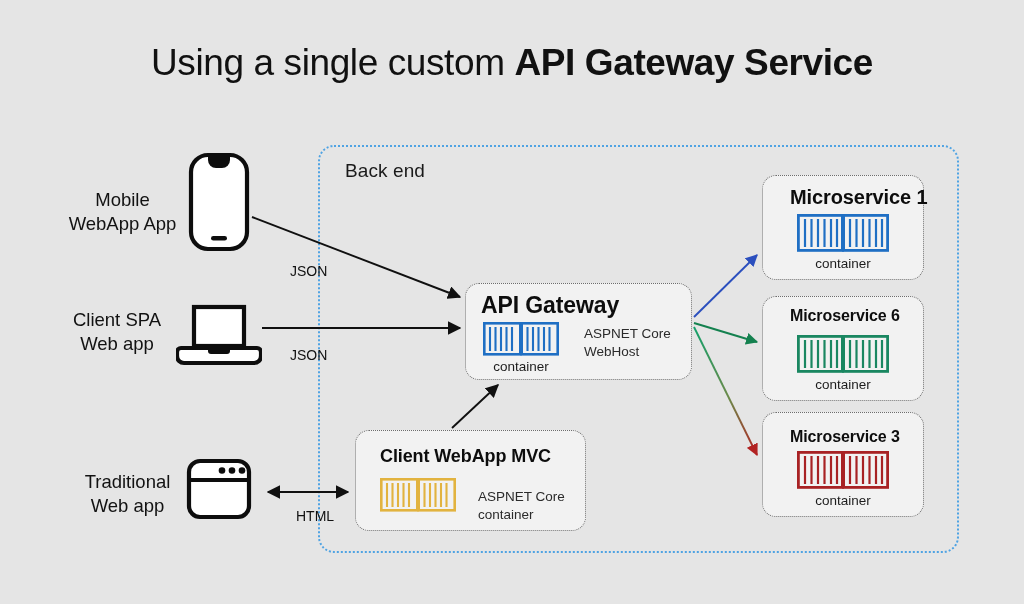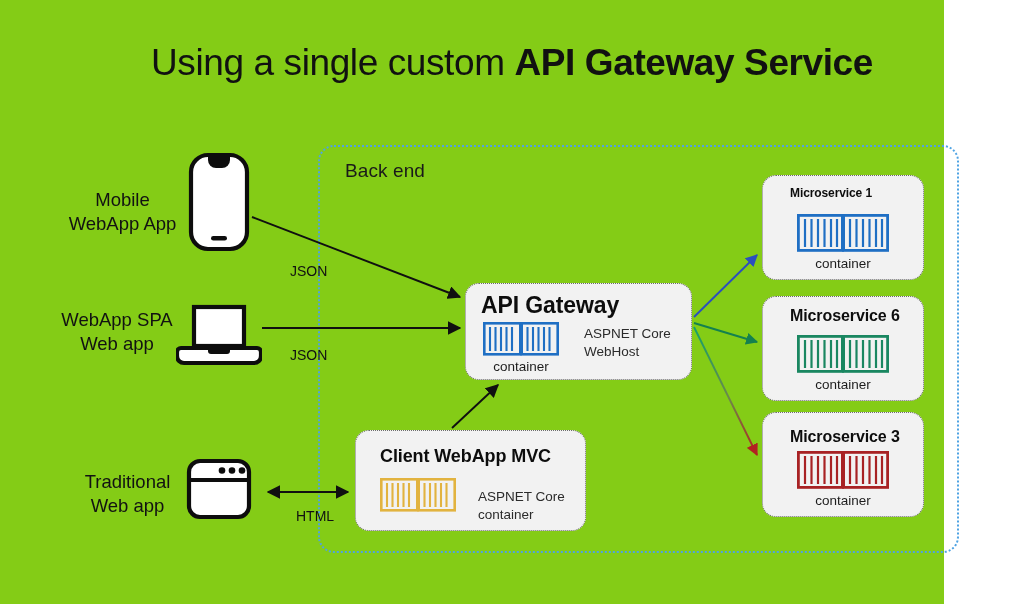--- a/index.html
+++ b/index.html
@@ -2,21 +2,21 @@
 <html><head>
 <meta charset="utf-8">
 <style>
   * { box-sizing: border-box; margin: 0; padding: 0; }
   html, body {
     width: 1024px; height: 604px;
     background: #ffffff;
     font-family: "Liberation Sans", sans-serif;
     overflow: hidden;
   }
-  #stage { position: relative; width: 944px; height: 604px; background: #84cc16; }
+  #stage { position: relative; width: 1024px; height: 604px; background: #e5e5e5; }
 
   
   .title {
     position: absolute; left: 0; top: 42px; width: 1024px;
     text-align: center;
     font-size: 37px;
     letter-spacing: -0.4px;
     color: #111111;
     font-weight: 400;
     white-space: nowrap;
@@ -108,21 +108,21 @@
 
   <div class="backend-box"></div>
   <div class="backend-label">Back end</div>
 
   <div class="client-label" style="left:60px; top:188px; width:125px;">
     <div>Mobile</div>
     <div>WebApp App</div>
   </div>
 
   <div class="client-label" style="left:52px; top:308px; width:130px;">
-    <div>WebApp SPA</div>
+    <div>Client SPA</div>
     <div>Web app</div>
   </div>
 
   <div class="client-label" style="left:60px; top:470px; width:135px;">
     <div>Traditional</div>
     <div>Web app</div>
   </div>
 
   <div class="icon-wrap" style="left:188px; top:152px;">
     <svg width="62" height="100" viewBox="0 0 62 100">
@@ -199,21 +199,21 @@
         <line x1="66.5" y1="5" x2="66.5" y2="29"></line>
       </g>
     </svg>
   </div>
   <div class="node-sub" style="left:478px; top:488px;">
     <div>ASPNET Core</div>
     <div>container</div>
   </div>
 
   <div class="node" style="left:762px; top:175px; width:162px; height:105px;"></div>
-  <div class="node-title" style="left:790px; top:186px; font-size:12px;">Microservice 1</div>
+  <div class="node-title" style="left:790px; top:186px; font-size:20px;">Microservice 1</div>
   <div class="container-icon" style="left:797px; top:214px;">
     <svg width="92" height="38" viewBox="0 0 92 38">
       <g stroke="#1F6FC4" stroke-width="2.8" fill="none">
         <rect x="1.4" y="1.4" width="44" height="35"></rect>
         <rect x="46.6" y="1.4" width="44" height="35"></rect>
       </g>
       <g stroke="#1F6FC4" stroke-width="2.2">
         <line x1="8" y1="5" x2="8" y2="33"></line>
           <line x1="14.5" y1="5" x2="14.5" y2="33"></line>
         <line x1="21" y1="5" x2="21" y2="33"></line>

